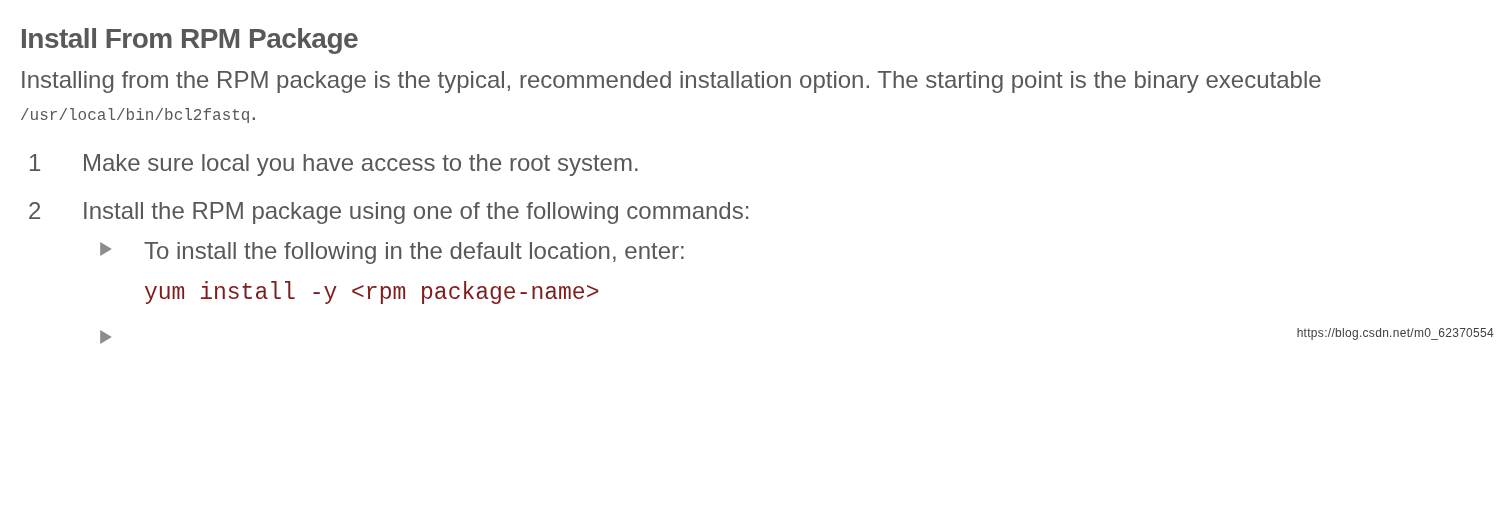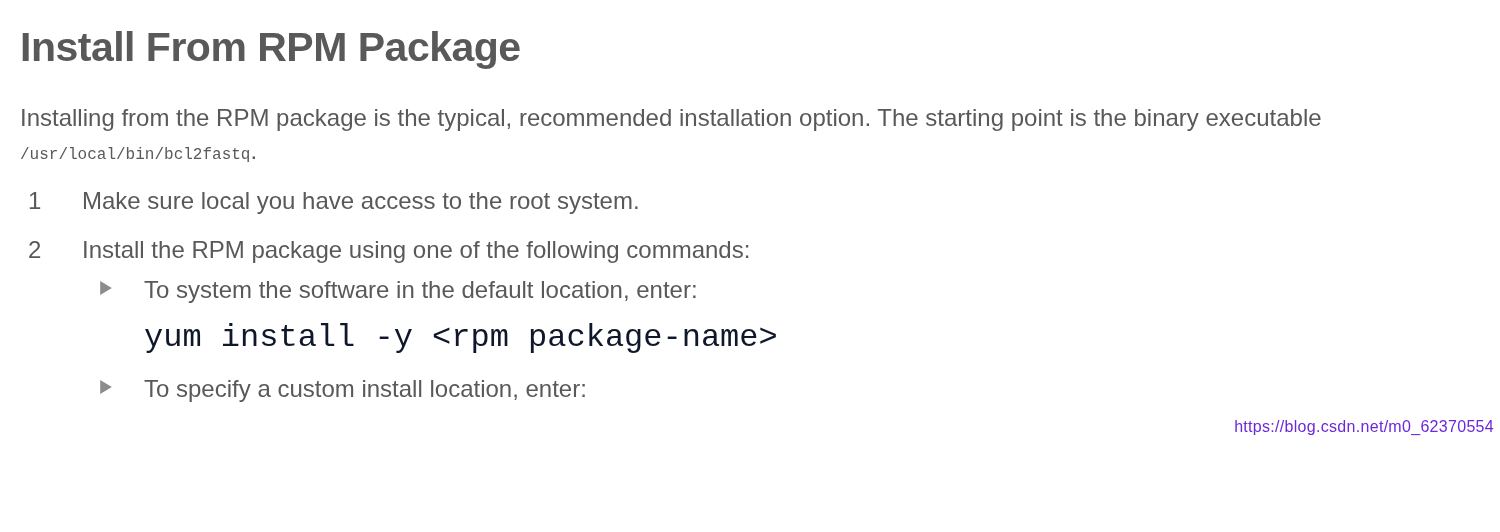--- a/index.html
+++ b/index.html
@@ -11,24 +11,24 @@
       font-family: "Helvetica Neue", Helvetica, Arial, sans-serif;
       background: #ffffff;
       padding: 20px 20px 20px 20px;
       color: #595959;
       font-size: 24px;
       line-height: 1.35;
       width: 1500px;
       position: relative;
     }
     h1 {
-      font-size: 41px;
+      font-size: 28px;
       font-weight: 600;
       color: #595959;
-      margin-bottom: 27px;
+      margin-bottom: 6px;
       letter-spacing: -0.5px;
     }
     .intro {
       margin-bottom: 18px;
       color: #595959;
     }
     .code-inline {
       font-family: "Courier New", Courier, monospace;
       font-size: 16px;
     }
@@ -64,32 +64,32 @@
       left: 18px;
       top: 7px;
     }
     .bullet-icon svg {
       width: 12px;
       height: 14px;
       display: block;
     }
     .cmd {
       font-family: "Courier New", Courier, monospace;
-      font-size: 32px;
+      font-size: 23px;
       display: block;
       margin-top: 10px;
       white-space: pre;
-      color: #0f172a;
+      color: #7f1d1d;
     }
     .watermark {
       position: absolute;
       right: 6px;
       bottom: 4px;
-      font-size: 16px;
-      color: #6d28d9;
+      font-size: 12px;
+      color: #404040;
       letter-spacing: 0.3px;
     }
   </style>
 </head>
 <body>
 
 <h1>Install From RPM Package</h1>
 
 <p class="intro">
   <span>Installing from the RPM package is the typical, recommended installation option. The starting point is the binary executable </span><span class="code-inline">/usr/local/bin/bcl2fastq</span><span>.</span>
@@ -101,28 +101,27 @@
   </li>
   <li>
     <span>Install the RPM package using one of the following commands:</span>
     <ul class="bullets">
       <li>
         <span class="bullet-icon">
           <svg viewBox="0 0 10 12">
               <polygon points="0,0 10,6 0,12" fill="#8c8c8c"></polygon>
             </svg>
         </span>
-        <span>To system the software in the default location, enter:</span>
+        <span>To install the following in the default location, enter:</span>
         <span class="cmd">yum install -y &lt;rpm package-name&gt;</span>
       </li>
       <li>
         <span class="bullet-icon">
           <svg viewBox="0 0 10 12">
               <polygon points="0,0 10,6 0,12" fill="#8c8c8c"></polygon>
             </svg>
         </span>
-        <span>To specify a custom install location, enter:</span>
       </li>
     </ul>
   </li>
 </ol>
 
 <div class="watermark">https://blog.csdn.net/m0_62370554</div>
 
 </body></html>

